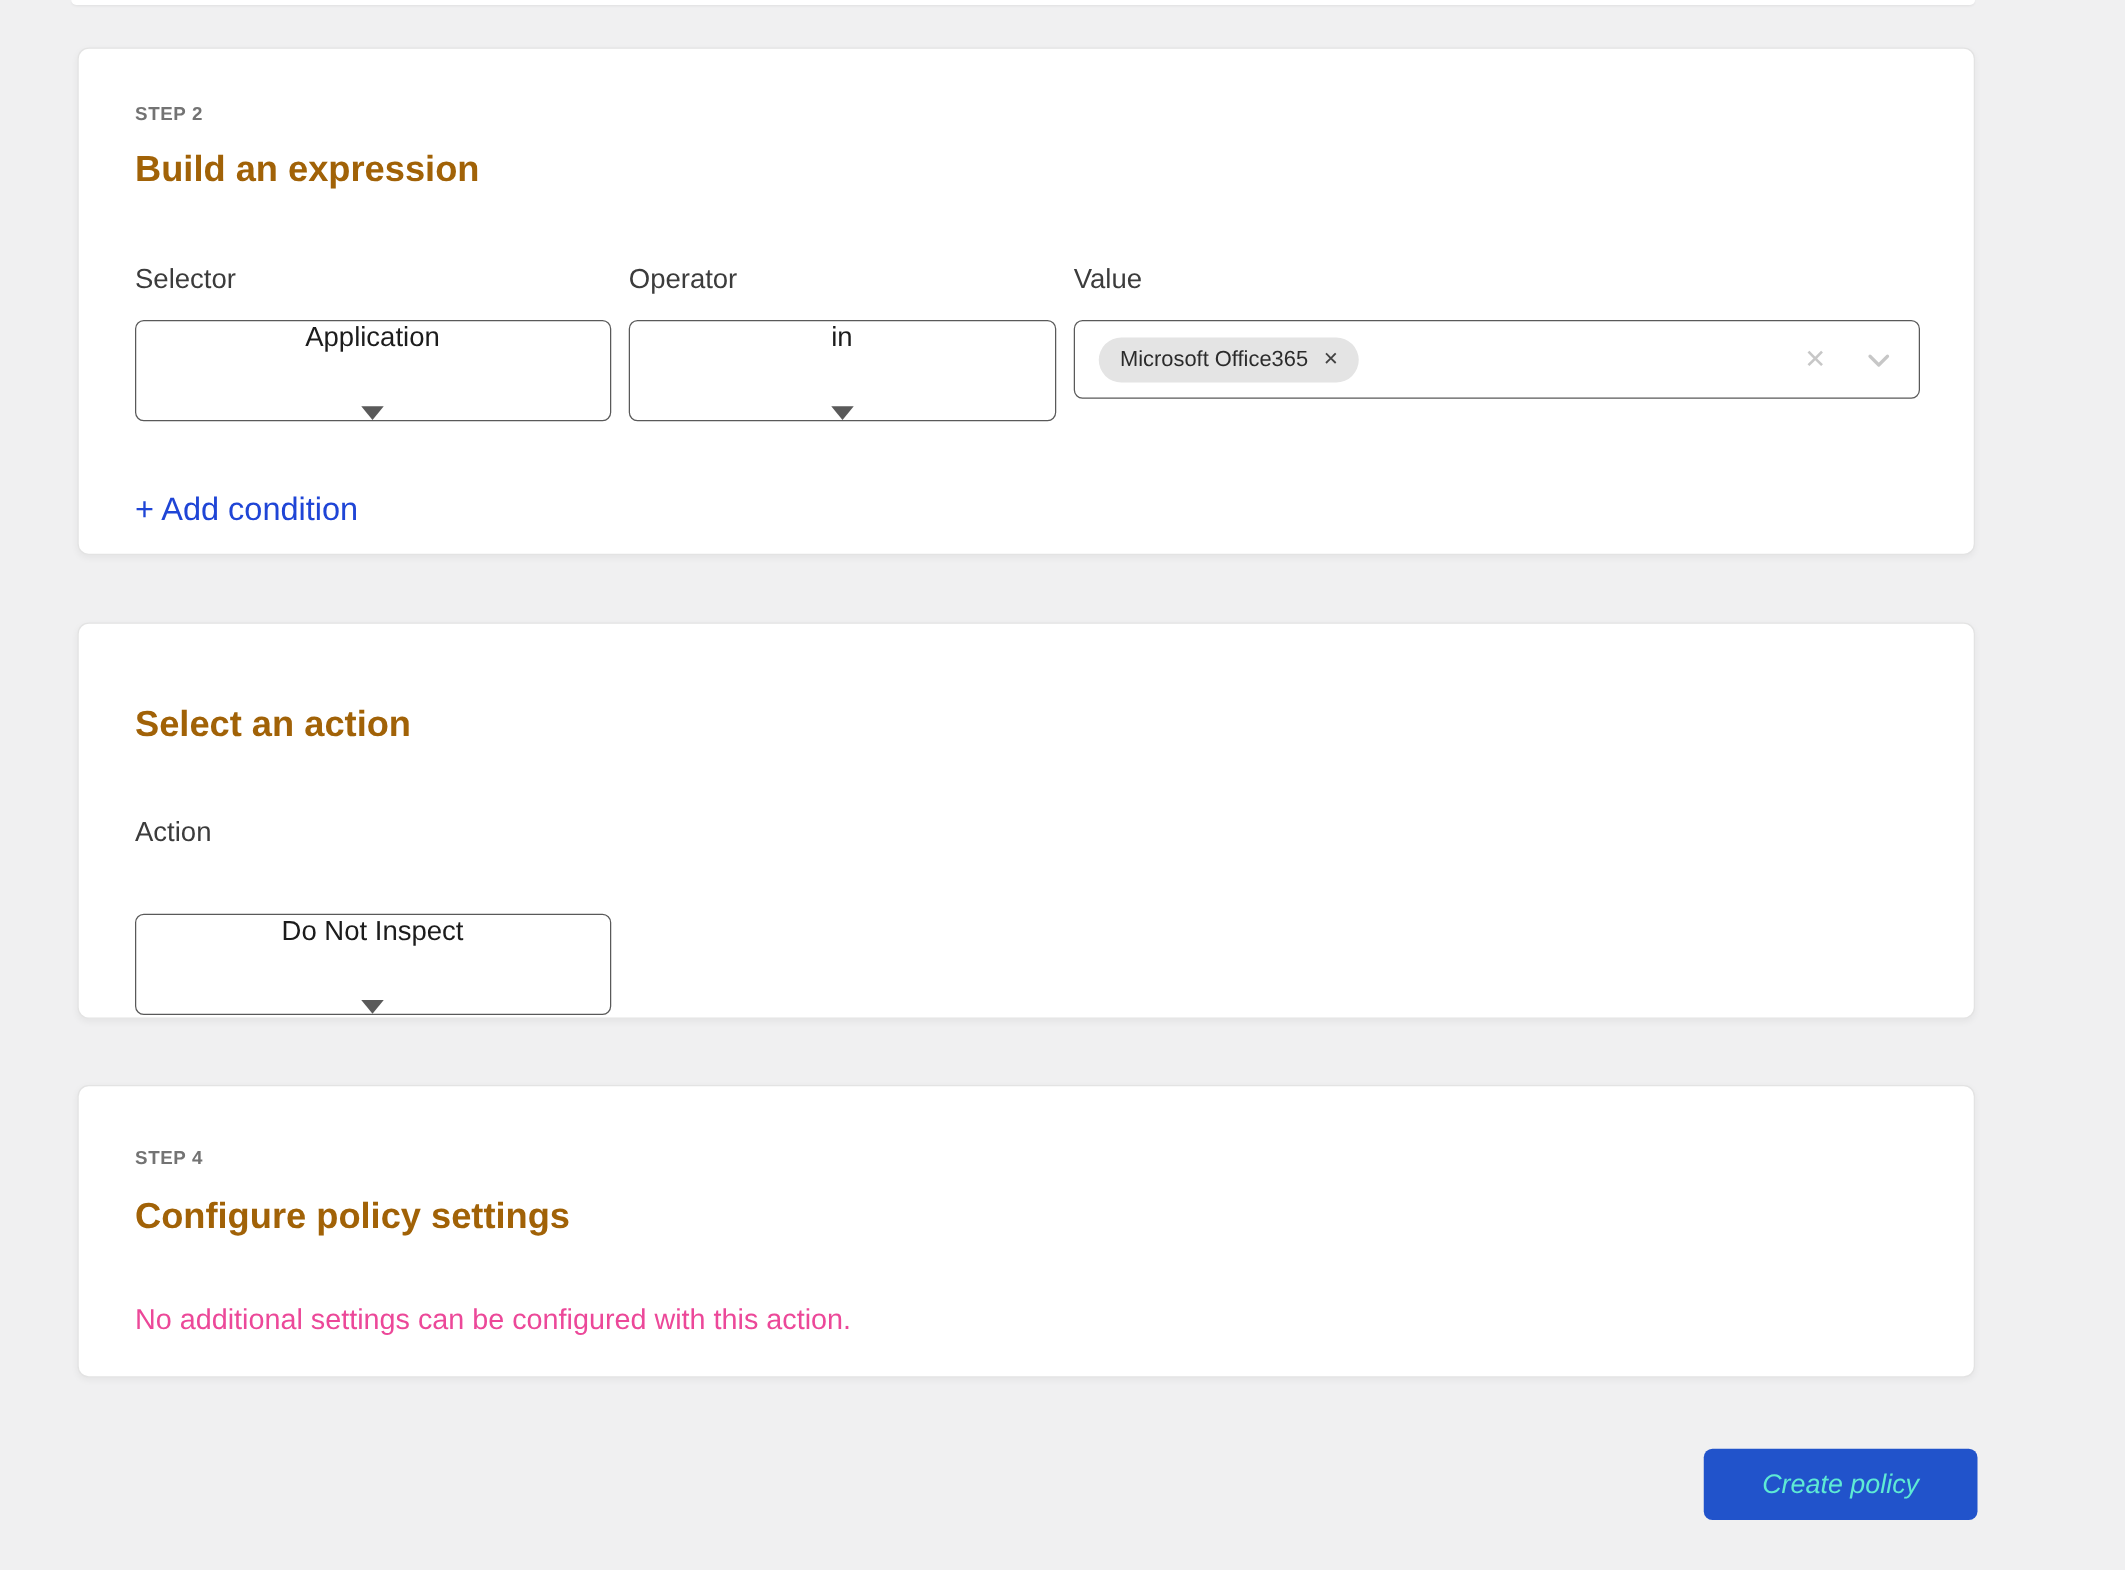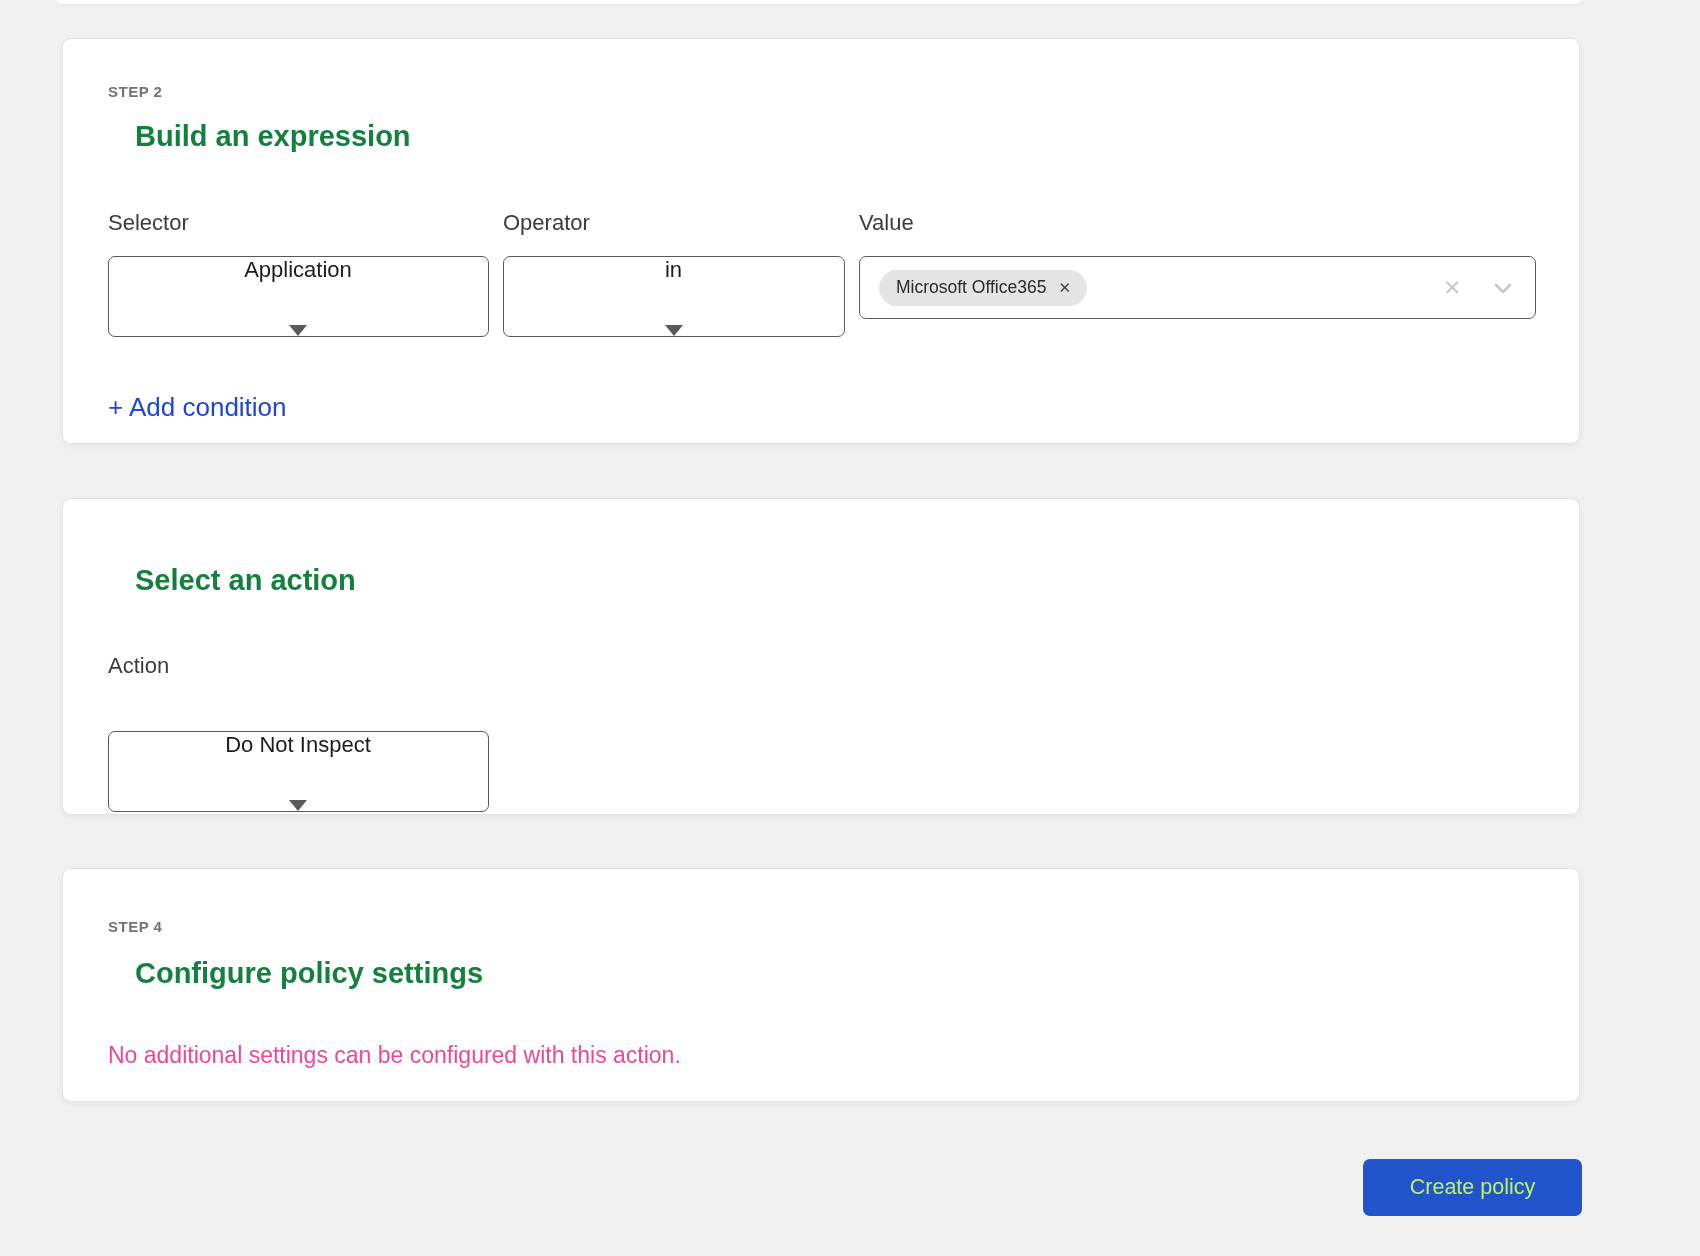--- a/index.html
+++ b/index.html
@@ -37,23 +37,22 @@
     font-size: 15px;
     font-weight: 700;
     letter-spacing: 0.5px;
     color: #737373;
     line-height: 18px;
   }
   .card-title {
     margin-top: 18px;
     font-size: 29px;
     font-weight: 700;
-    color: #15803d;
+    color: #a16207;
     line-height: 34px;
-    margin-left: 27px;
   }
   .card-step4 .card-title { margin-top: 20px; }
 
   .fields-row {
     margin-top: 57px;
     display: flex;
     gap: 14px;
     width: 1428px;
   }
   .field { display: flex; flex-direction: column; }
@@ -151,27 +150,28 @@
   }
   .create-btn {
     position: absolute;
     left: 1363px;
     top: 1159px;
     width: 219px;
     height: 57px;
     background: #2153cb;
     border: none;
     border-radius: 7px;
-    color: #bef264;
+    color: #5eead4;
     font-family: "Liberation Sans", "DejaVu Sans", sans-serif;
     font-size: 21.5px;
     cursor: pointer;
     display: flex;
     align-items: center;
     justify-content: center;
+    font-style: italic;
   }
 </style>
 </head>
 <body>
 
 <div class="top-sliver"></div>
 
 <section class="card card-step2">
   <div class="step-label">STEP 2</div>
   <h2 class="card-title">Build an expression</h2>

